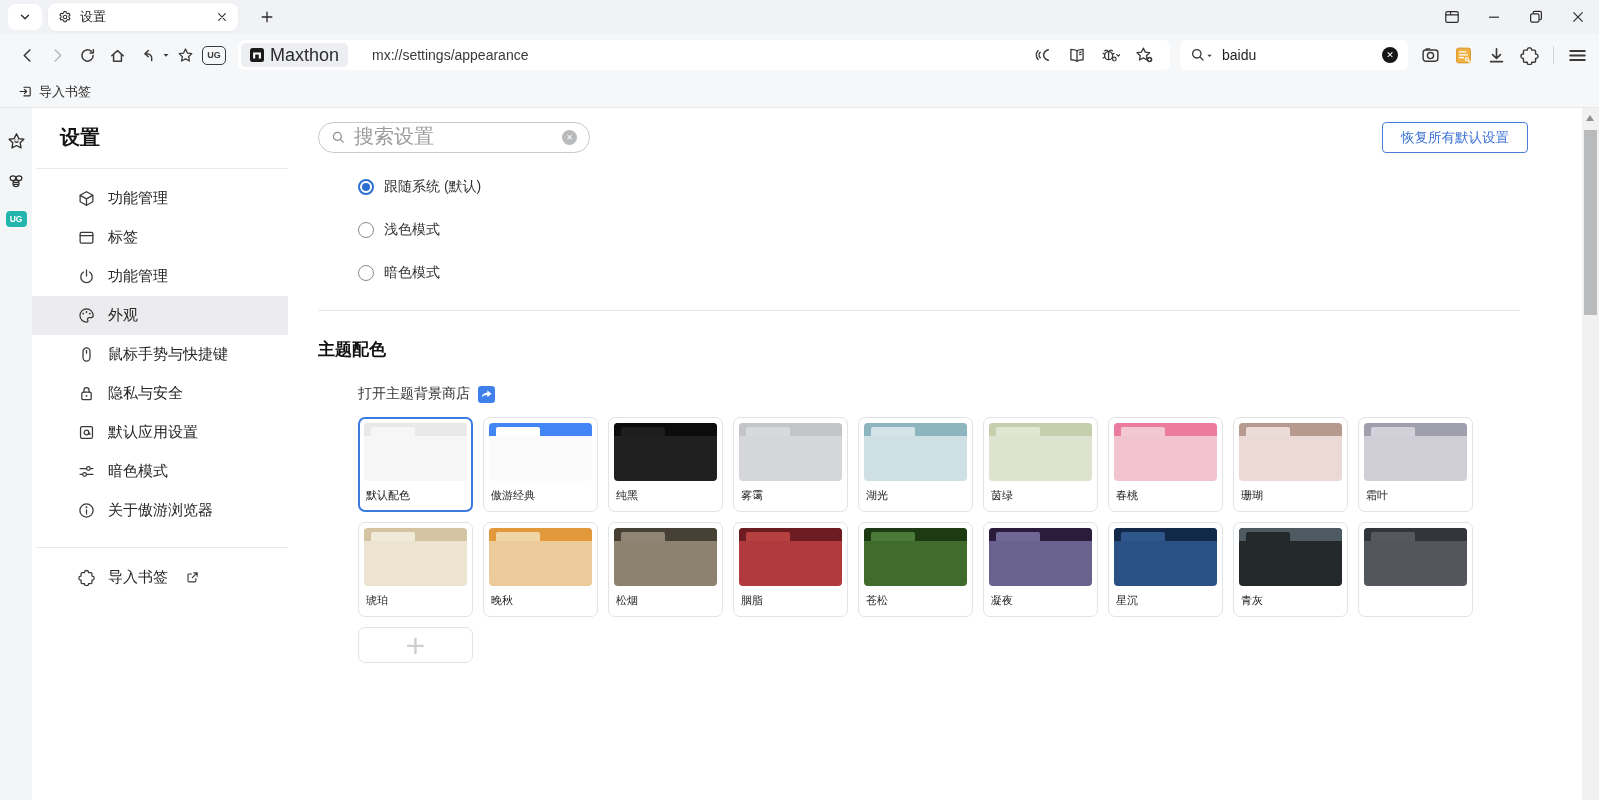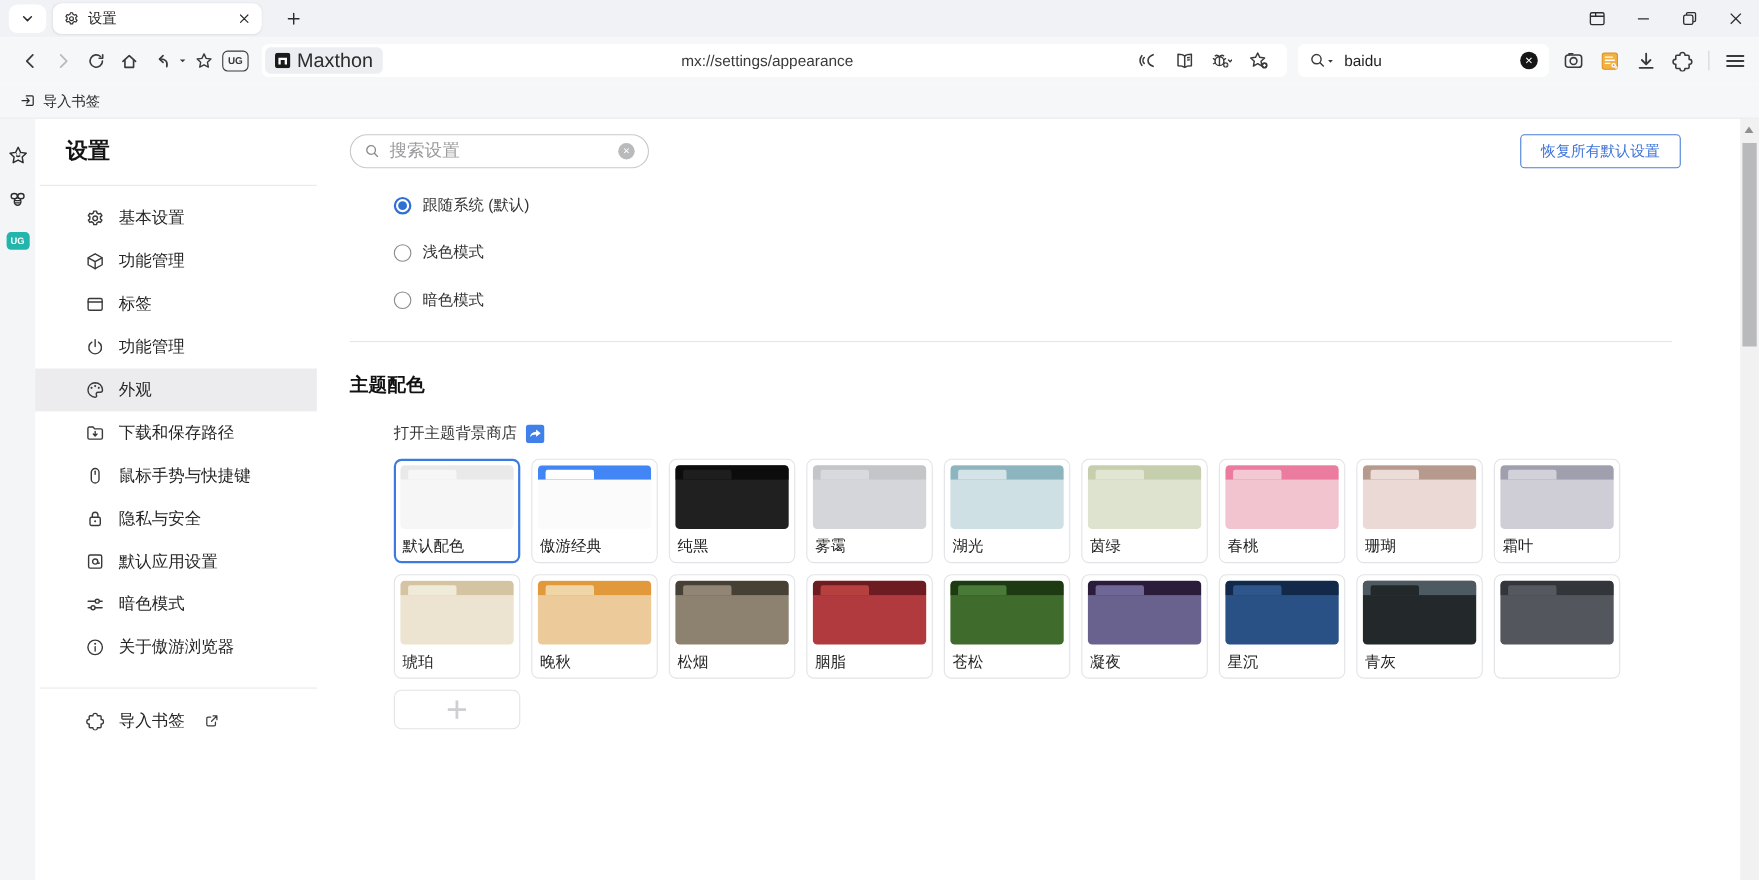--- a/index.html
+++ b/index.html
@@ -18,21 +18,21 @@
 
   
   .toolbar { height:42px; background:#f6f7f9; display:flex; align-items:center; padding:0 12px; flex:0 0 auto; }
   .nav-btn { width:30px; height:30px; border:none; background:none; display:flex; align-items:center; justify-content:center; color:#3a3a3a; }
   .nav-btn.disabled { color:#b9babd; }
   .undo-wrap { display:flex; align-items:center; }
   .ug-badge { width:24px; height:19px; border:1.6px solid #3a3a3a; border-radius:5px; font-size:9px; font-weight:bold; color:#3a3a3a; display:flex; align-items:center; justify-content:center; margin:0 2px; }
   .urlbar { flex:1; height:30px; margin-left:10px; background:#fff; border-radius:6px; display:flex; align-items:center; padding:0 10px 0 3px; min-width:0; }
   .site-chip { height:24px; background:#eceef1; border-radius:5px; display:flex; align-items:center; gap:6px; padding:0 9px; }
   .site-chip-label { font-size:18px; color:#2c2c2c; }
-  .url-text { margin-left:12px; font-size:14px; color:#3a3a3a; white-space:nowrap; overflow:hidden; flex:1;text-align:center; }
+  .url-text { margin-left:24px; font-size:14px; color:#3a3a3a; white-space:nowrap; overflow:hidden; flex:1; }
   .urlbar-icons { display:flex; align-items:center; gap:15px; margin-right:6px; color:#3a3a3a; }
   .searchbox { width:228px; height:30px; margin-left:10px; background:#fff; border-radius:6px; display:flex; align-items:center; padding:0 10px; flex:0 0 auto; }
   .search-value { margin-left:9px; font-size:14px; color:#1f1f1f; flex:1; }
   .clear-dark { width:16px; height:16px; border-radius:50%; background:#161616; color:#fff; font-size:9px; display:flex; align-items:center; justify-content:center; }
   .tool-icons { display:flex; align-items:center; gap:14px; margin-left:13px; color:#3a3a3a; }
   .vdiv { width:1px; height:18px; background:#d4d5d8; }
 
   
   .bookmarks { height:32px; background:#f6f7f9; border-bottom:1px solid #e8e9eb; display:flex; align-items:center; padding-left:12px; flex:0 0 auto; }
   .bm-item { display:flex; align-items:center; gap:6px; color:#2c2c2c; font-size:13px; padding:0 6px; }
@@ -49,41 +49,41 @@
   .side-item { height:39px; display:flex; align-items:center; padding-left:46px; gap:13px; font-size:15px; color:#262626; }
   .side-item.selected { background:#ececee; }
   .si-icon { width:17px; height:17px; color:#3a3a3a; flex:0 0 auto; }
   .si-icon svg { width:17px; height:17px; }
   .sb-footer { margin-top:1px; height:56px; display:flex; align-items:center; padding-left:46px; gap:13px; font-size:15px; color:#262626; }
   .ext-link-icon { color:#3a3a3a; margin-left:4px; }
 
   .content { flex:1; min-width:0; padding:14px 0 0 30px; overflow:hidden; }
   .content-header { display:flex; justify-content:space-between; align-items:center; padding-right:54px; }
   .settings-search { width:272px; height:31px; border:1px solid #c8c9cb; border-radius:16px; display:flex; align-items:center; padding:0 12px; gap:8px; background:#fff; }
-  .settings-search input { border:none; outline:none; flex:1; font-size:16px; color:#6d28d9; background:transparent; min-width:0; font-family:Liberation Mono, monospace; }
+  .settings-search input { border:none; outline:none; flex:1; font-size:20px; color:#6d28d9; background:transparent; min-width:0; font-family:Liberation Mono, monospace; }
   .settings-search input::placeholder { color:#9b9b9d; }
   .clear-gray { width:15px; height:15px; border-radius:50%; background:#b9babc; color:#fff; font-size:8px; display:flex; align-items:center; justify-content:center; flex:0 0 auto; }
   .reset-btn { height:31px; padding:0 18px; background:#fff; border:1px solid #4a7edb; border-radius:4px; color:#3d73d8; font-size:13.5px; font-family:inherit; }
 
   .sect-title { margin-top:27px; font-size:17px; font-weight:bold; color:#111; }
   .sect-desc { margin:22px 0 0 40px; font-size:14px; color:#333; }
   .radio-row { display:flex; align-items:center; gap:10px; margin:25px 0 0 40px; font-size:14px; color:#333; }
   .radio { width:16px; height:16px; border-radius:50%; border:1.5px solid #8a8a8a; background:#fff; position:relative; flex:0 0 auto; }
   .radio.checked { border:2px solid #2f6fd3; }
   .radio.checked::after { content:""; position:absolute; left:2px; top:2px; width:8px; height:8px; border-radius:50%; background:#2f6fd3; }
   .hdiv { margin-top:28px; width:1202px; height:1px; background:#e5e5e6; }
 
   .store-row { margin:24px 0 0 40px; display:flex; align-items:center; gap:8px; font-size:14px; color:#333; }
   .theme-grid { margin:14px 0 0 40px; width:1130px; display:flex; flex-wrap:wrap; gap:10px; }
   .theme-card { width:115px; background:#fff; border:1px solid #e2e3e6; border-radius:7px; padding:5px 5px 8px; }
   .theme-card.selected { border:2px solid #3b7be0; padding:4px 4px 7px; }
   .thumb { height:58px; border-radius:4px; position:relative; overflow:hidden; }
   .thumb-header { position:absolute; top:0; left:0; right:0; height:13px; }
   .thumb-tab { position:absolute; top:4px; left:7px; width:44px; height:9px; border-radius:2px 2px 0 0; }
-  .theme-label { margin-top:7px; padding-left:2px; font-size:14px; color:#222; height:15px; }
+  .theme-label { margin-top:7px; padding-left:2px; font-size:11px; color:#222; height:15px; }
   .add-card { width:115px; border:1px solid #e2e3e6; border-radius:7px; display:flex; align-items:center; justify-content:center; color:#cfcfd1; }
   .add-plus { font-size:34px; font-weight:200; line-height:1; }
 
   .scrollbar { width:17px; background:#f1f1f2; position:relative; flex:0 0 auto; }
   .sb-arrow-up { position:absolute; top:7px; left:4px; width:0; height:0; border-left:4.5px solid transparent; border-right:4.5px solid transparent; border-bottom:6px solid #8f9092; }
   .sb-thumb { position:absolute; top:22px; left:2px; width:13px; height:185px; background:#b9babc; }
 </style>
 </head>
 <body>
 
@@ -335,29 +335,20 @@
         </span>
     </div>
 
     <aside class="sidebar">
       <div class="sb-title">设置</div>
       <div class="sb-div"></div>
       <nav class="sb-nav" id="sidebar-items">
           <div class="side-item">
             <span class="si-icon">
               <svg viewBox="0 0 16 16" fill="none" stroke="currentColor" stroke-width="1.2" stroke-linecap="round" stroke-linejoin="round">
-                <path d="M6.8 1.8h2.4l.3 1.6a5 5 0 0 1 1.5.9l1.6-.6 1.2 2-1.3 1a5 5 0 0 1 0 1.8l1.3 1-1.2 2-1.6-.6a5 5 0 0 1-1.5.9l-.3 1.6H6.8l-.3-1.6a5 5 0 0 1-1.5-.9l-1.6.6-1.2-2 1.3-1a5 5 0 0 1 0-1.8l-1.3-1 1.2-2 1.6.6a5 5 0 0 1 1.5-.9z"></path>
-                <circle cx="8" cy="8" r="2"></circle>
-              </svg>
-            </span>
-            <span>基本设置</span>
-          </div>
-          <div class="side-item">
-            <span class="si-icon">
-              <svg viewBox="0 0 16 16" fill="none" stroke="currentColor" stroke-width="1.2" stroke-linecap="round" stroke-linejoin="round">
                 <path d="M8 1.6 14 5v6L8 14.4 2 11V5z"></path>
                 <path d="M2.2 5.1 8 8.4l5.8-3.3M8 8.4v6"></path>
               </svg>
             </span>
             <span>功能管理</span>
           </div>
           <div class="side-item">
             <span class="si-icon">
               <svg viewBox="0 0 16 16" fill="none" stroke="currentColor" stroke-width="1.2" stroke-linecap="round" stroke-linejoin="round">
                 <rect x="2" y="3.2" width="12" height="10" rx="1.3"></rect>
@@ -378,29 +369,20 @@
           <div class="side-item selected">
             <span class="si-icon">
               <svg viewBox="0 0 16 16" fill="none" stroke="currentColor" stroke-width="1.2" stroke-linecap="round" stroke-linejoin="round">
                 <path d="M8 1.8a6.2 6.2 0 1 0 .1 12.4c1.1 0 1.5-.9 1-1.8-.6-1.1.1-2.4 1.4-2.4h1.7c1.3 0 2.1-.9 2.1-2A6.3 6.3 0 0 0 8 1.8z"></path>
                 <circle cx="4.9" cy="6.2" r=".9" fill="currentColor" stroke="none"></circle>
                 <circle cx="8" cy="4.7" r=".9" fill="currentColor" stroke="none"></circle>
                 <circle cx="11.1" cy="6.2" r=".9" fill="currentColor" stroke="none"></circle>
               </svg>
             </span>
             <span>外观</span>
-          </div>
-          <div class="side-item">
-            <span class="si-icon">
-              <svg viewBox="0 0 16 16" fill="none" stroke="currentColor" stroke-width="1.2" stroke-linecap="round" stroke-linejoin="round">
-                <path d="M1.8 4.2c0-.7.5-1.2 1.2-1.2h3.2l1.3 1.6h5.5c.7 0 1.2.5 1.2 1.2v6.4c0 .7-.5 1.2-1.2 1.2H3c-.7 0-1.2-.5-1.2-1.2z"></path>
-                <path d="M8 6.8v3.8M6.4 9 8 10.6 9.6 9"></path>
-              </svg>
-            </span>
-            <span>下载和保存路径</span>
           </div>
           <div class="side-item">
             <span class="si-icon">
               <svg viewBox="0 0 16 16" fill="none" stroke="currentColor" stroke-width="1.2" stroke-linecap="round" stroke-linejoin="round">
                 <rect x="4.7" y="1.8" width="6.6" height="12.4" rx="3.3"></rect>
                 <path d="M8 4.2v2.6"></path>
               </svg>
             </span>
             <span>鼠标手势与快捷键</span>
           </div>

